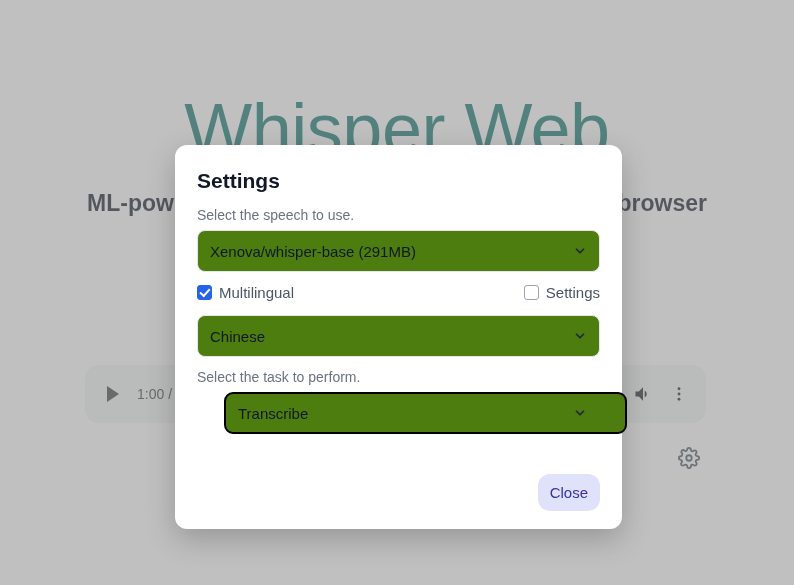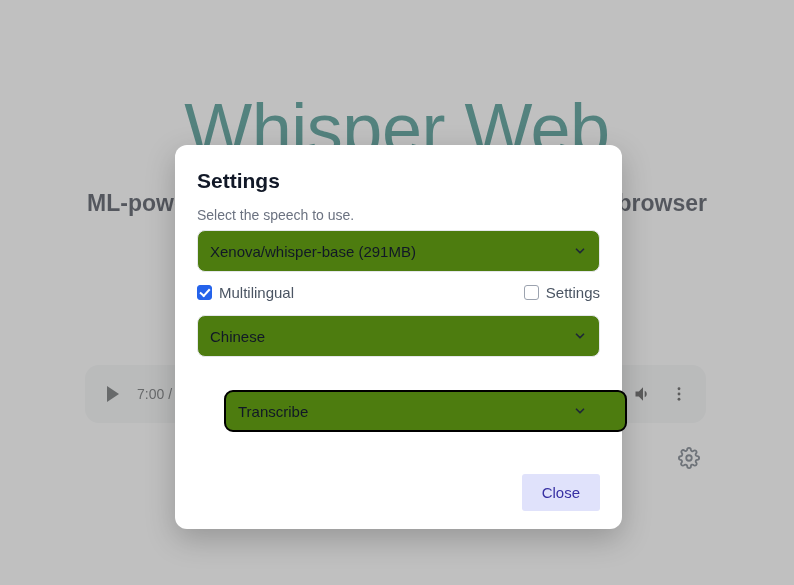--- a/index.html
+++ b/index.html
@@ -238,42 +238,42 @@
     margin-top: auto;
     display: flex;
     justify-content: flex-end;
     padding-top: 16px;
   }
 
   .close-btn {
     background: #e0e2fb;
     color: #3730a3;
     border: none;
-    border-radius: 3px;
-    padding: 10px 20px;
+    border-radius: 12px;
+    padding: 10px 12px;
     font-size: 15px;
     font-family: "Liberation Sans", sans-serif;
     cursor: pointer;
   }
 </style>
 </head>
 <body>
 
 <div id="app">
 
   <div class="bg-page">
     <div class="bg-title">Whisper Web</div>
     <div class="bg-subtitle">ML-powered speech recognition directly in your browser</div>
   </div>
 
   <div class="audio-player">
     <div class="ap-play">
       <div class="ap-play-tri"></div>
     </div>
-    <div class="ap-time">7:00 /</div>
+    <div class="ap-time">1:00 /</div>
     <div class="ap-track"></div>
     <div class="ap-icon">
       <svg width="20" height="20" viewBox="0 0 24 24" fill="#1f1f1f">
         <path d="M3 9v6h4l5 5V4L7 9H3z"></path>
         <path d="M16.5 12c0-1.8-1-3.3-2.5-4v8c1.5-.7 2.5-2.2 2.5-4z"></path>
       </svg>
     </div>
     <div class="ap-icon">
       <svg width="18" height="18" viewBox="0 0 24 24" fill="#1f1f1f">
         <circle cx="12" cy="5" r="1.9"></circle>
@@ -312,31 +312,32 @@
       <div class="check-item">
         <span class="cb checked"></span>
         <span class="check-label">Multilingual</span>
       </div>
       <div class="check-item">
         <span class="cb"></span>
         <span class="check-label">Settings</span>
       </div>
     </div>
 
-    <div class="select-wrap" style="margin-bottom:33px;">
+    <div class="select-wrap" style="margin-bottom:12px;">
       <select class="sel">
         <option>Chinese</option>
       </select>
       <span class="sel-arrow">
         <svg width="14" height="14" viewBox="0 0 24 24" fill="none" stroke="#1f2937" stroke-width="3" stroke-linecap="round" stroke-linejoin="round">
             <polyline points="6 9 12 15 18 9"></polyline>
           </svg>
       </span>
     </div>
 
+    <div class="field-label">Select the task to perform.</div>
     <div class="select-wrap">
       <select class="sel focused">
         <option>Transcribe</option>
       </select>
       <span class="sel-arrow">
         <svg width="14" height="14" viewBox="0 0 24 24" fill="none" stroke="#1f2937" stroke-width="3" stroke-linecap="round" stroke-linejoin="round">
             <polyline points="6 9 12 15 18 9"></polyline>
           </svg>
       </span>
     </div>

